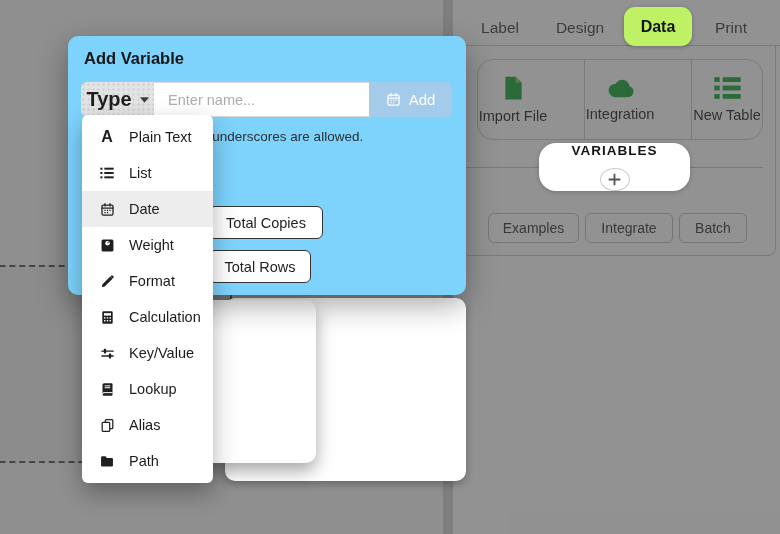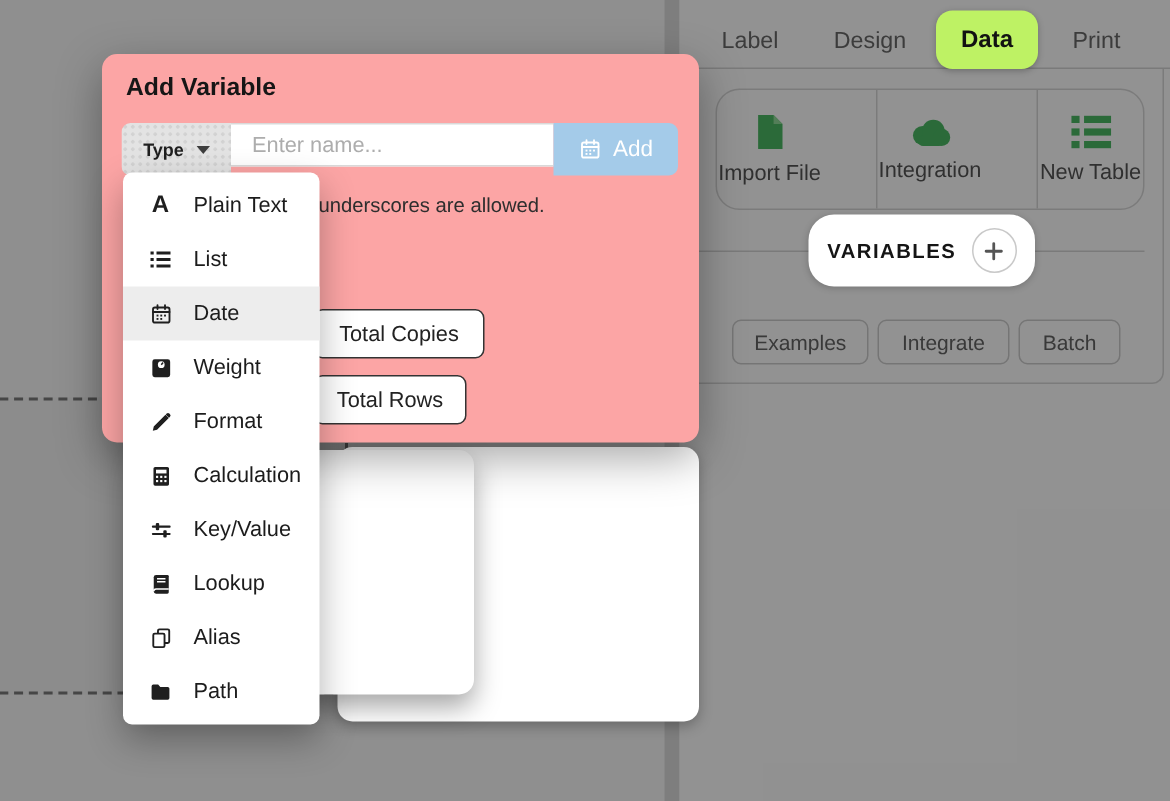--- a/index.html
+++ b/index.html
@@ -28,39 +28,39 @@
   .btn-batch { left:679px; width:68px; }
 
   
   .overlay { position:absolute; inset:0; background:rgba(45,45,45,0.5); z-index:10; }
 
   
   .data-tab-pill { position:absolute; left:624px; top:7px; width:68px; height:39px; background:#bef264; border-radius:11px;
                    display:flex; align-items:center; justify-content:center; font-size:16px; font-weight:700; color:#121212;
                    z-index:12; box-shadow:0 1px 4px rgba(0,0,0,.25); }
   .variables-pill { position:absolute; left:539px; top:143px; width:151px; height:48px; background:#fff; border-radius:17px;
-                    display:flex; align-items:center; justify-content:center; gap:10px; z-index:12; box-shadow:0 1px 5px rgba(0,0,0,.2); }
+                    display:flex; align-items:center; justify-content:center; gap:10px; z-index:12; box-shadow:0 1px 5px rgba(0,0,0,.2);flex-direction:column; }
   .variables-pill .vp-label { font-size:13.5px; font-weight:700; letter-spacing:1px; color:#151515; }
   .vp-add { width:30px; height:30px; border-radius:50%; border:1px solid #c9c9c9; background:#fff; display:flex; align-items:center; justify-content:center; color:#555; }
   .variables-panel { position:absolute; left:225px; top:298px; width:241px; height:183px; background:#fff; border-radius:10px;
                      z-index:11; box-shadow:0 3px 9px rgba(0,0,0,.28); }
   .variable-card { position:absolute; left:92px; top:300px; width:224px; height:163px; background:#fff; border-radius:10px;
                    z-index:12; box-shadow:0 8px 18px rgba(0,0,0,.35); }
 
   
-  .modal { position:absolute; left:68px; top:36px; width:398px; height:259px; background:#fca5a5; border-radius:10px;
+  .modal { position:absolute; left:68px; top:36px; width:398px; height:259px; background:#7dd3fc; border-radius:10px;
            z-index:13; box-shadow:0 10px 30px rgba(0,0,0,.35); }
   .modal-title { position:absolute; left:16px; top:13px; font-size:16.5px; font-weight:700; color:#161616; }
   .form-row { position:absolute; left:13px; top:46px; width:371px; height:35px; display:flex; }
   .type-btn { width:74px; height:35px; background:#e3e3e3;
               background-image:radial-gradient(#d2d2d2 1px, transparent 1.1px); background-size:5px 5px;
               border:none; border-radius:6px 0 0 6px; display:flex; align-items:center; justify-content:center; gap:8px;
-              font-family:inherit; font-size:12px; font-weight:700; color:#1f1f1f; }
+              font-family:inherit; font-size:20px; font-weight:700; color:#1f1f1f; }
   .type-btn .caret { color:#3d3d3d; display:flex; }
-  .name-input { flex:1; height:29px; border:1px solid #d9d9d9; border-left:none; border-right:none; padding:0 14px;
+  .name-input { flex:1; height:35px; border:1px solid #d9d9d9; border-left:none; border-right:none; padding:0 14px;
                 font-family:inherit; font-size:14.5px; color:#333; background:#fff; outline:none; }
   .name-input::placeholder { color:#adadad; }
   .add-btn { width:84px; height:35px; background:#a4cbe9; border:none; border-radius:0 6px 6px 0;
              display:flex; align-items:center; justify-content:center; gap:8px;
              font-family:inherit; font-size:15px; font-weight:400; color:#fff; }
   .helper-text { position:absolute; left:13px; top:93px; font-size:13.5px; color:#2e2e2e; white-space:nowrap; }
   .suggestion-btn { position:absolute; background:#fff; border:1.5px solid #333; border-radius:6px; height:33px;
                     display:flex; align-items:center; justify-content:center; font-family:inherit; font-size:14.5px; color:#222; }
   .sugg-copies { left:141px; top:170px; width:114px; }
   .sugg-rows { left:141px; top:214px; width:102px; }

